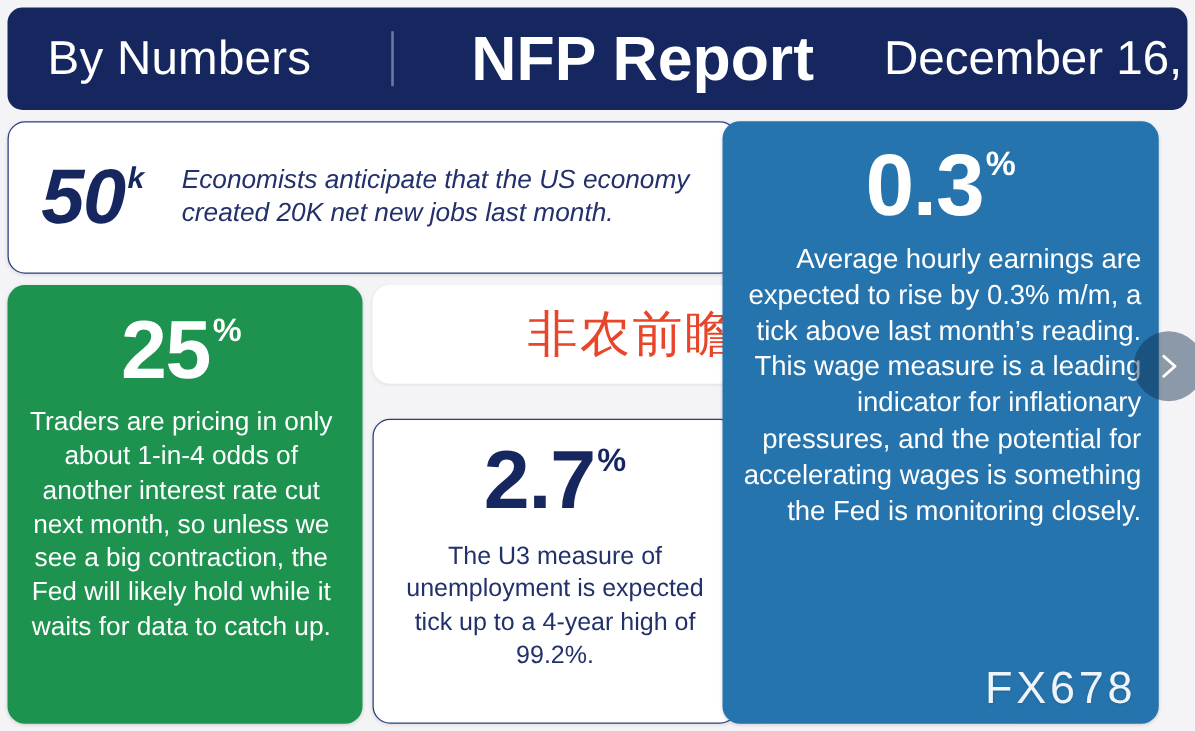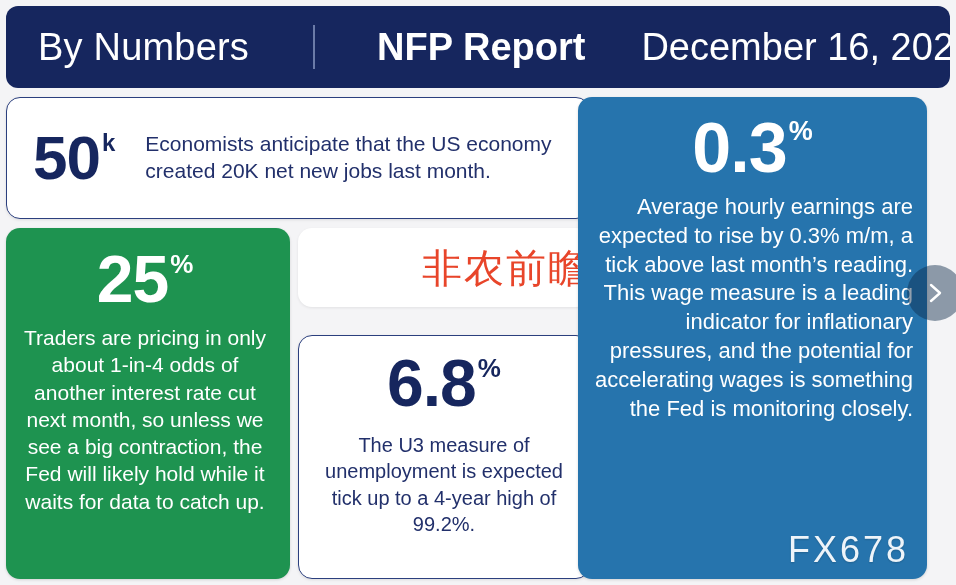--- a/index.html
+++ b/index.html
@@ -40,21 +40,21 @@
   }
   .header-divider {
     width: 2px;
     height: 44px;
     background: #6b7ba8;
     margin: 0 18px 0 20px;
     flex: none;
   }
   .header-strong {
     color: #ffffff;
-    font-size: 38px;
+    font-size: 50px;
     font-weight: bold;
     white-space: nowrap;
   }
   .header-date {
     color: #ffffff;
     font-size: 38px;
     font-weight: 400;
     white-space: nowrap;
     margin-left: 12px;
   }
@@ -86,20 +86,21 @@
 
   
   #card-jobs {
     left: 6px;
     top: 97px;
     width: 584px;
     height: 122px;
     display: flex;
     align-items: center;
     padding: 0 16px 0 26px;
+    font-style: italic;
   }
   .stat-inline {
     display: flex;
     align-items: flex-start;
     color: #16265e;
     font-weight: bold;
     line-height: 1;
     flex: none;
   }
   .stat-inline .stat-num {
@@ -271,21 +272,21 @@
   </div>
   <div class="body-text">Traders are pricing in only about 1-in-4 odds of another interest rate cut next month, so unless we see a big contraction, the Fed will likely hold while it waits for data to catch up.</div>
 </div>
 
 <div class="card card-plain" id="card-cn">
   <span class="cn-text">非农前瞻</span>
 </div>
 
 <div class="card card-white" id="card-u3">
   <div class="stat-block">
-    <span class="stat-num">6.8</span>
+    <span class="stat-num">2.7</span>
     <span class="stat-sup">%</span>
   </div>
   <div class="body-text">The U3 measure of unemployment is expected tick up to a 4-year high of 99.2%.</div>
 </div>
 
 <div class="card card-blue" id="card-ahe">
   <div class="stat-block">
     <span class="stat-num">0.3</span>
     <span class="stat-sup">%</span>
   </div>

